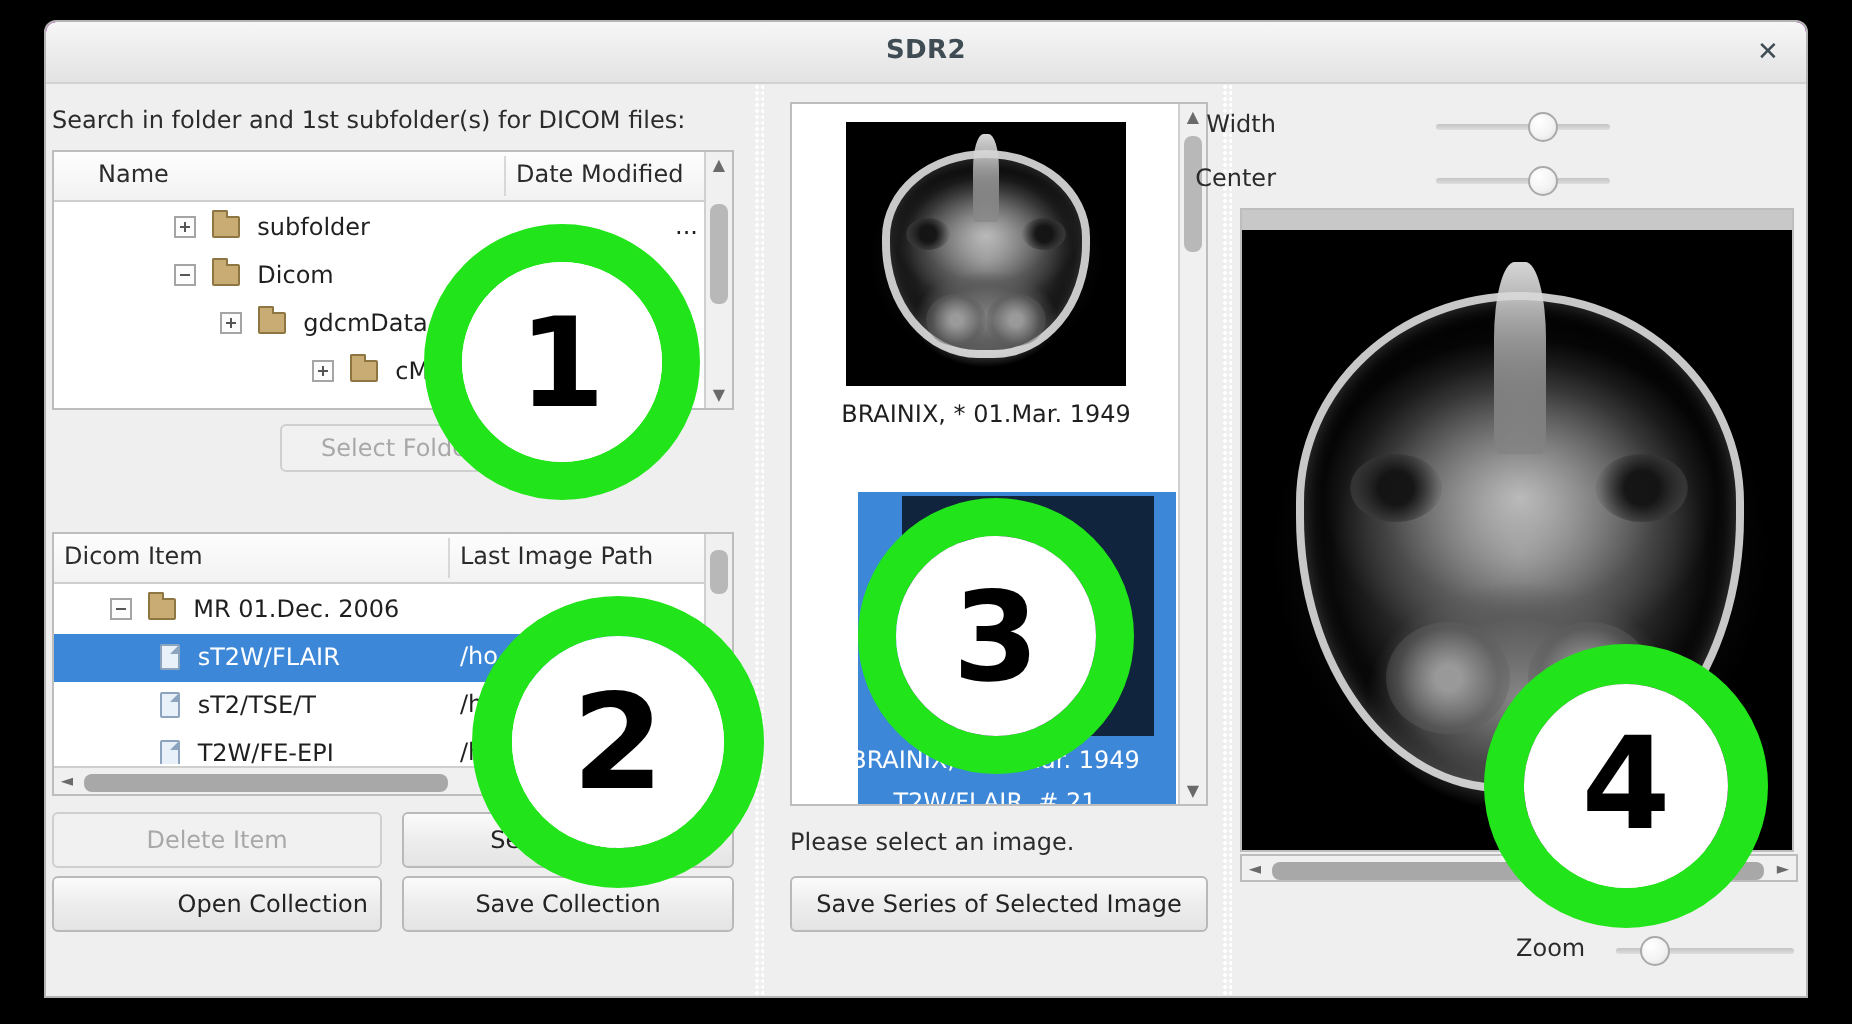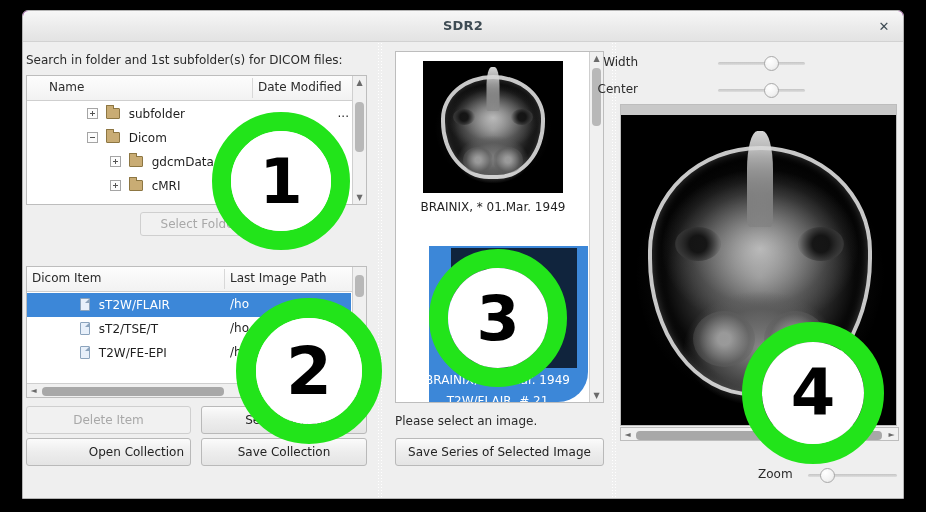--- a/index.html
+++ b/index.html
@@ -347,21 +347,21 @@
             <div class="tv-row" style="padding-left:60px;padding-top:4px;">
               <span class="expander"></span>
               <span class="folder-ico"></span>
               <span class="rowtext">Dicom</span>
             </div>
             <div class="tv-row" style="padding-left:83px;padding-top:4px;">
               <span class="expander plus"></span>
               <span class="folder-ico"></span>
               <span class="rowtext">gdcmData</span>
             </div>
-            <div class="tv-row" style="padding-left:83px;padding-top:4px;">
+            <div class="tv-row" style="padding-left:83px;padding-top:4px;margin-left:46px;">
               <span class="expander plus"></span>
               <span class="folder-ico"></span>
               <span class="rowtext">cMRI</span>
             </div>
             <div class="tv-row" style="padding-left:83px;padding-top:4px;">
               
             </div>
           </div>
           <div class="vscroll" style="bottom:0;">
             <div class="arrow up">▲</div>
@@ -372,20 +372,25 @@
 
         <button class="btn disabled" style="left:117px;top:170px;width:119px;height:24px;">Select Folder</button>
 
         <div class="panel-box" style="left:3px;top:224px;width:341px;height:132px;">
           <div class="tv-header">
             <div class="col" style="left:5px;">Dicom Item</div>
             <div class="tv-divider" style="left:197px;"></div>
             <div class="col" style="left:203px;text-align:center;">Last Image Path</div>
           </div>
           <div style="position:absolute;left:0;top:26px;right:15px;bottom:15px;overflow:hidden;">
+            <div class="tv-row" style="padding-left:28px;padding-top:4px;">
+              <span class="expander"></span>
+              <span class="folder-ico"></span>
+              <span class="rowtext">MR 01.Dec. 2006</span>
+            </div>
             <div class="tv-row selected" style="padding-left:53px;padding-top:4px;">
               <span class="file-ico"></span>
               <span class="rowtext">sT2W/FLAIR</span>
               <span class="rowtext" style="position:absolute;left:203px;top:4px;">/ho</span>
             </div>
             <div class="tv-row" style="padding-left:53px;padding-top:4px;">
               <span class="file-ico"></span>
               <span class="rowtext">sT2/TSE/T</span>
               <span class="rowtext" style="position:absolute;left:203px;top:4px;">/ho</span>
             </div>
@@ -409,21 +414,21 @@
         <button class="btn" style="left:178px;top:364px;width:166px;height:28px;">Select Series</button>
         <button class="btn" style="left:3px;top:396px;width:165px;height:28px;text-align:right;">Open Collection</button>
         <button class="btn" style="left:178px;top:396px;width:166px;height:28px;">Save Collection</button>
       </div>
 
       <div class="splitter" style="left:354px;top:0;height:457px;"></div>
 
       <div>
         <div class="panel-box" style="left:372px;top:9px;width:209px;height:352px;">
 
-          <div style="position:absolute;left:0;top:0;right:15px;bottom:0;overflow:hidden;border-radius:30px;">
+          <div style="position:absolute;left:0;top:0;right:15px;bottom:0;overflow:hidden;">
 
             <div class="thumbcard" style="position:absolute;left:0;top:0;width:194px;height:194px;">
               <div class="mri" style="left:27px;top:9px;width:140px;height:132px;">
                 <div class="skull" style="width:118px;height:116px;"></div>
                 <div class="ring" style="width:104px;height:104px;"></div>
                 <div class="nose" style="top:6px;width:13px;height:44px;"></div>
                 <div class="eye" style="left:30px;top:48px;width:22px;height:16px;"></div>
                 <div class="eye" style="right:30px;top:48px;width:22px;height:16px;"></div>
                 <div class="lobe" style="left:40px;top:86px;width:30px;height:26px;"></div>
                 <div class="lobe" style="right:40px;top:86px;width:30px;height:26px;"></div>

